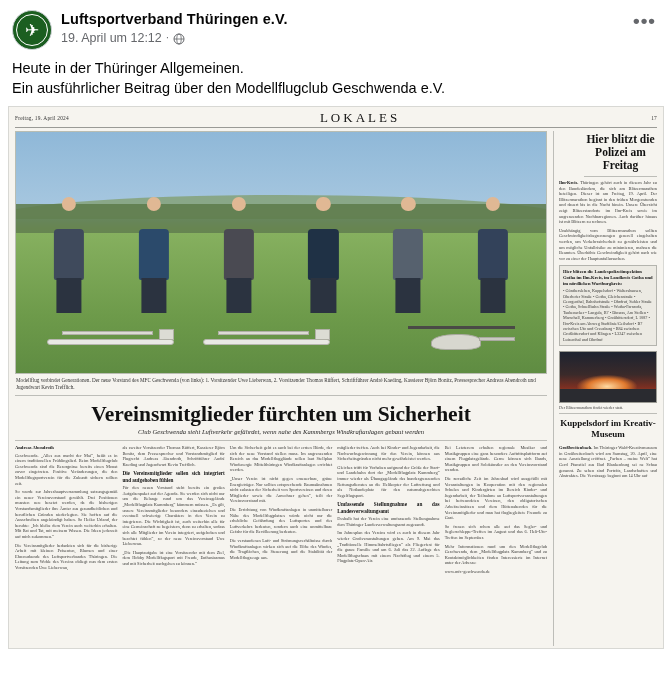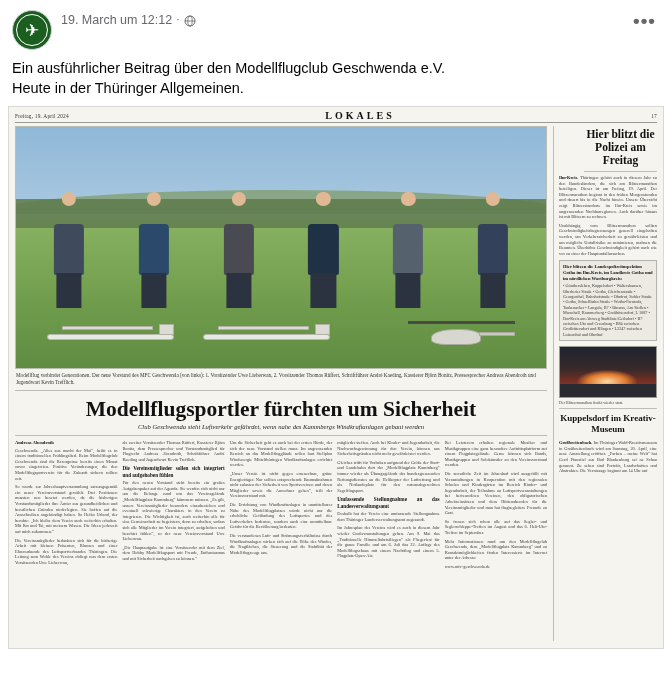--- a/index.html
+++ b/index.html
@@ -108,23 +108,23 @@
   .paper-top {
     display: flex;
     justify-content: space-between;
     align-items: center;
     font-size: 5.4px;
     padding: 3px 6px 1px 6px;
     letter-spacing: .2px;
     color: #333;
   }
   .paper-top .mid {
-    font-size: 10px;
+    font-size: 13px;
     letter-spacing: 3px;
-    font-weight: bold;
+    font-weight: normal;
     color: #111;
   }
   .paper-rule {
     border-top: 1px solid #9a9a96;
     margin: 0 6px 3px 6px;
   }
   .paper-cols {
     display: flex;
     padding: 0 6px;
     gap: 6px;
@@ -400,38 +400,39 @@
 <body>
 
 <div class="post">
 
   <div class="post-header">
     <div class="avatar">
       <div class="ring"></div>
       <div class="plane">✈</div>
     </div>
     <div class="hdr-text">
+      <div class="page-name">Luftsportverband Thüringen e.V.</div>
       <div class="meta-row">
-        <span>19. March um 12:12</span>
+        <span>19. April um 12:12</span>
         <span class="meta-dot">·</span>
         <span class="globe-icon">
           <svg viewBox="0 0 12 12" width="12" height="12" aria-hidden="true">
             <circle cx="6" cy="6" r="5" fill="none" stroke="#65676b" stroke-width="1"></circle>
             <ellipse cx="6" cy="6" rx="2.2" ry="5" fill="none" stroke="#65676b" stroke-width="0.8"></ellipse>
             <line x1="1" y1="6" x2="11" y2="6" stroke="#65676b" stroke-width="0.8"></line>
           </svg>
         </span>
       </div>
     </div>
     <div class="more-btn">•••</div>
   </div>
 
   <div class="post-body">
+    <p>Heute in der Thüringer Allgemeinen.</p>
     <p>Ein ausführlicher Beitrag über den Modellflugclub Geschwenda e.V.</p>
-    <p>Heute in der Thüringer Allgemeinen.</p>
   </div>
 
   <div class="paper">
 
     <div class="paper-top">
       <span>Freitag, 19. April 2024</span>
       <span class="mid">LOKALES</span>
       <span>17</span>
     </div>
     <div class="paper-rule"></div>
@@ -490,21 +491,21 @@
             <div class="heli">
               <div class="rotor"></div>
                 <div class="cabin"></div>
                 <div class="boom"></div>
             </div>
           </div>
         </div>
 
         <div class="caption">Modellflug verbindet Generationen. Der neue Vorstand des MFC Geschwenda (von links): 1. Vorsitzender Uwe Lieberwan, 2. Vorsitzender Thomas Rüffert, Schriftführer André Kaeding, Kassierer Björn Bonitz, Pressesprecher Andreas Abendroth und Jugendwart Kevin Trefflich.</div>
 
-        <div class="headline">Modellflugsportler fürchten um Sicherheit</div>
+        <div class="headline">Vereinsmitglieder fürchten um Sicherheit</div>
         <div class="subhead">Club Geschwenda sieht Luftverkehr gefährdet, wenn nahe des Kammbergs Windkraftanlagen gebaut werden</div>
 
         <div class="body-cols">
 
           <div class="bcol">
             <span class="byline">Andreas Abendroth</span>
             <p>Geschwenda. „Alles aus macht der Mai“, heißt es in einem traditionellen Frühlingslied. Beim Modellflugclub Geschwenda sind die Besorgnisse bereits einen Monat zuvor eingetreten. Positive Veränderungen, die den Modellflugsportverein für die Zukunft sichern sollten zeit.</p>
             <p>So wurde zur Jahreshauptversammlung satzungsgemäß ein neuer Vereinsvorstand gewählt. Drei Positionen mussten neu besetzt werden, da die bisherigen Vorstandsmitglieder ihre Ämter aus gesundheitlichen und beruflichen Gründen niederlegten. Sie hoffen auf die Ausschreiben angekündigt haben. So Heiko Urland, der beruhte: „Ich bleibe dem Verein auch weiterhin erhalten. Mit Rat und Tat, mit meinem Wissen. Die Ideen jederzeit auf mich zukommen.“</p>
             <p>Die Vereinsmitglieder bedankten sich für die bisherige Arbeit mit kleinen Präsenten, Blumen und einer Ehrenurkunde des Luftsportverbandes Thüringen. Die Leitung zum Wohle des Vereins obliegt nun dem ersten Vorsitzenden Uwe Lieberwan,</p>
           </div>

